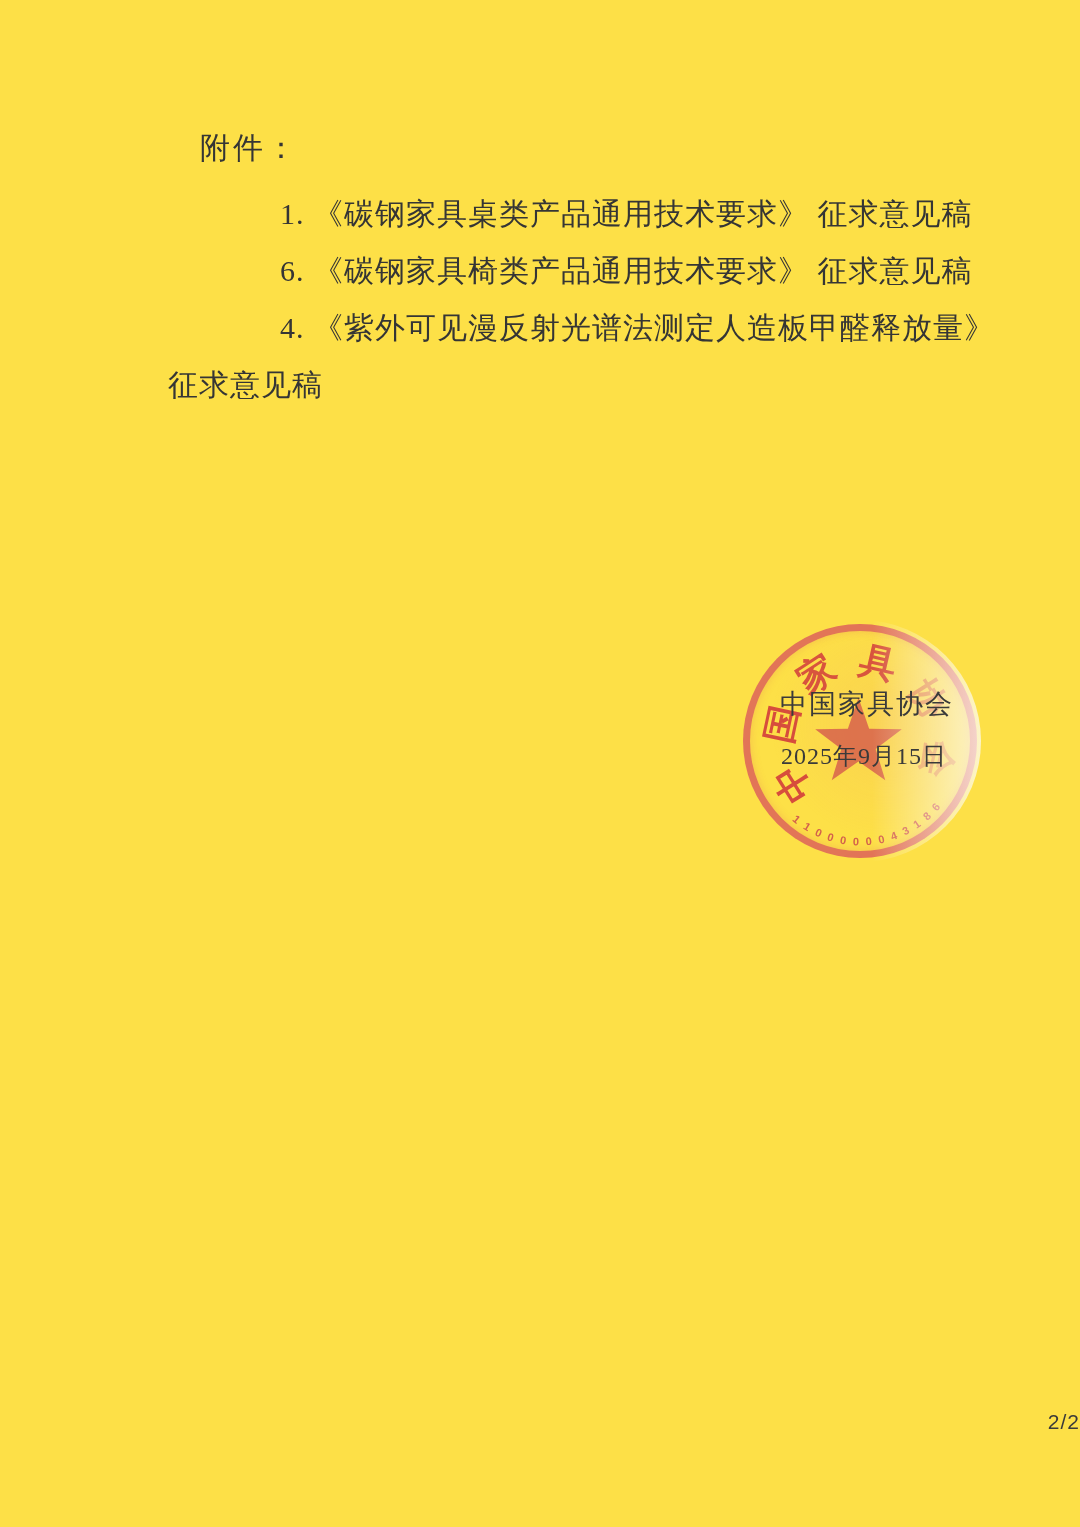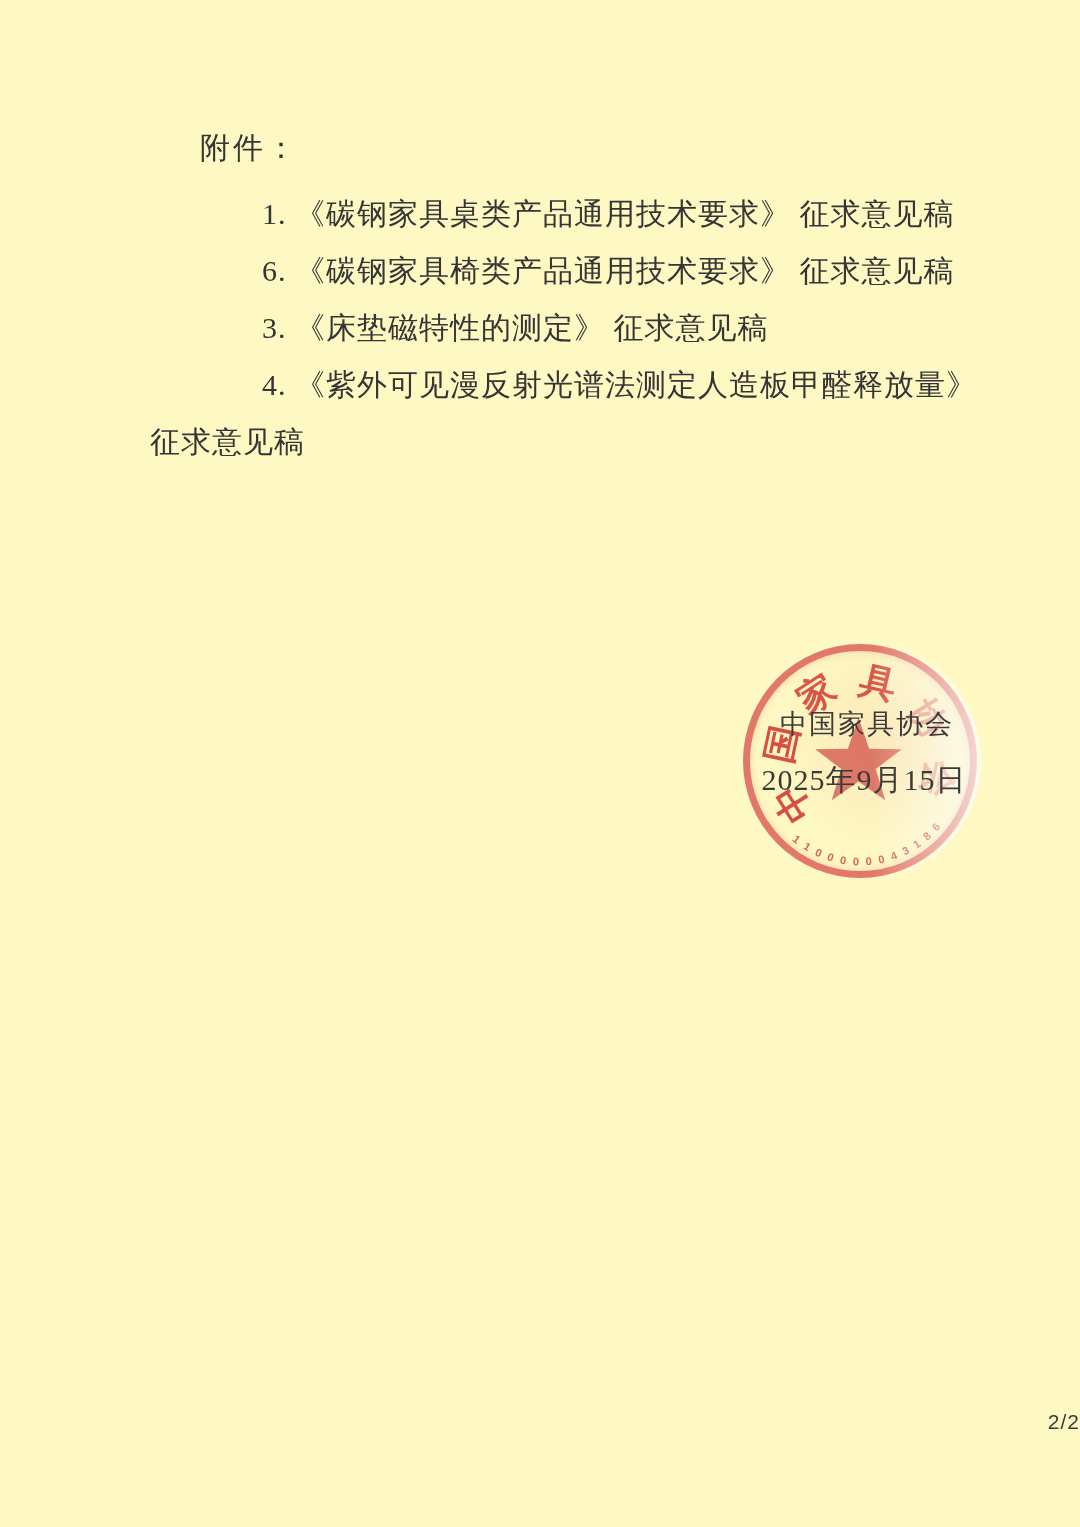--- a/index.html
+++ b/index.html
@@ -1,31 +1,31 @@
 <!DOCTYPE html>
 <html><head>
 <meta charset="utf-8">
 <style>
   html, body { margin:0; padding:0; background:#fcfcfc; }
   .page {
     position:relative; width:1080px; height:1527px; margin:0 auto;
-    background:#fef9c3; overflow:hidden;
+    background:#fde047; overflow:hidden;
     font-family:"Liberation Serif","DejaVu Serif",serif; color:#333;
   }
   .attachment-heading {
     position:absolute; left:200px; top:128px;
     font-size:30px; letter-spacing:3px; color:#353535;
   }
   .attachment-list {
-    position:absolute; left:150px; top:185px; width:855px;
+    position:absolute; left:168px; top:185px; width:855px;
     font-size:30px; line-height:57px; letter-spacing:1px; color:#353535;
   }
   .attachment-item { text-indent:112px; }
   
-  .seal { position:absolute; left:743px; top:644px; width:234px; height:234px; }
+  .seal { position:absolute; left:743px; top:624px; width:234px; height:234px; }
   .seal-ring {
     position:absolute; inset:0; border-radius:50%;
     border:7px solid rgba(221,97,90,0.85);
     background:radial-gradient(circle at 62% 42%, rgba(236,140,130,0.16), rgba(255,255,255,0) 62%);
     box-shadow:inset 0 0 8px rgba(221,97,90,0.25);
   }
   .seal-arc span {
     position:absolute; left:50%; top:50%;
     font-size:37px; font-weight:bold; line-height:1;
     font-family:"Liberation Serif","DejaVu Serif",serif;
@@ -40,39 +40,38 @@
     position:absolute; inset:-4px; border-radius:50%;
     background:linear-gradient(to left, rgba(252,252,252,0.72), rgba(252,252,252,0) 45%);
     pointer-events:none;
   }
   .seal-org {
     position:absolute; left:0; right:-14px; top:62px; text-align:center;
     font-size:27px; letter-spacing:2px; color:#3a3a3a;
   }
   .seal-date {
     position:absolute; left:0; right:-8px; top:116px; text-align:center;
-    font-size:30px; letter-spacing:1px; color:#3a3a3a;
+    font-size:24px; letter-spacing:1px; color:#3a3a3a;
   }
   .page-number {
     position:absolute; left:0; right:0; top:1410px; text-align:right;
     font-family:"Liberation Sans","DejaVu Sans",sans-serif;
     font-size:21px; color:#3a3a3a; letter-spacing:1px;
   }
 </style>
 </head>
 <body>
 
 <div class="page">
 
   <div class="attachment-heading">附件：</div>
 
   <div class="attachment-list">
     <div class="attachment-item">1. 《碳钢家具桌类产品通用技术要求》 征求意见稿</div>
     <div class="attachment-item">6. 《碳钢家具椅类产品通用技术要求》 征求意见稿</div>
-    <div class="attachment-item">3. 《床垫磁特性的测定》 征求意见稿</div>
     <div class="attachment-item">4. 《紫外可见漫反射光谱法测定人造板甲醛释放量》 征求意见稿</div>
   </div>
 
   <div class="seal">
     <div class="seal-ring"></div>
     <div class="seal-arc">
         <span style="color: rgb(213, 70, 60); opacity: 0.95; transform: translate(-50%, -50%) rotate(238deg) translateY(-80px);">中</span>
         <span style="color: rgb(213, 70, 60); opacity: 0.95; transform: translate(-50%, -50%) rotate(282deg) translateY(-80px);">国</span>
         <span style="color: rgb(213, 70, 60); opacity: 0.9; transform: translate(-50%, -50%) rotate(327deg) translateY(-80px);">家</span>
         <span style="color: rgb(213, 70, 60); opacity: 0.9; transform: translate(-50%, -50%) rotate(13deg) translateY(-80px);">具</span>

